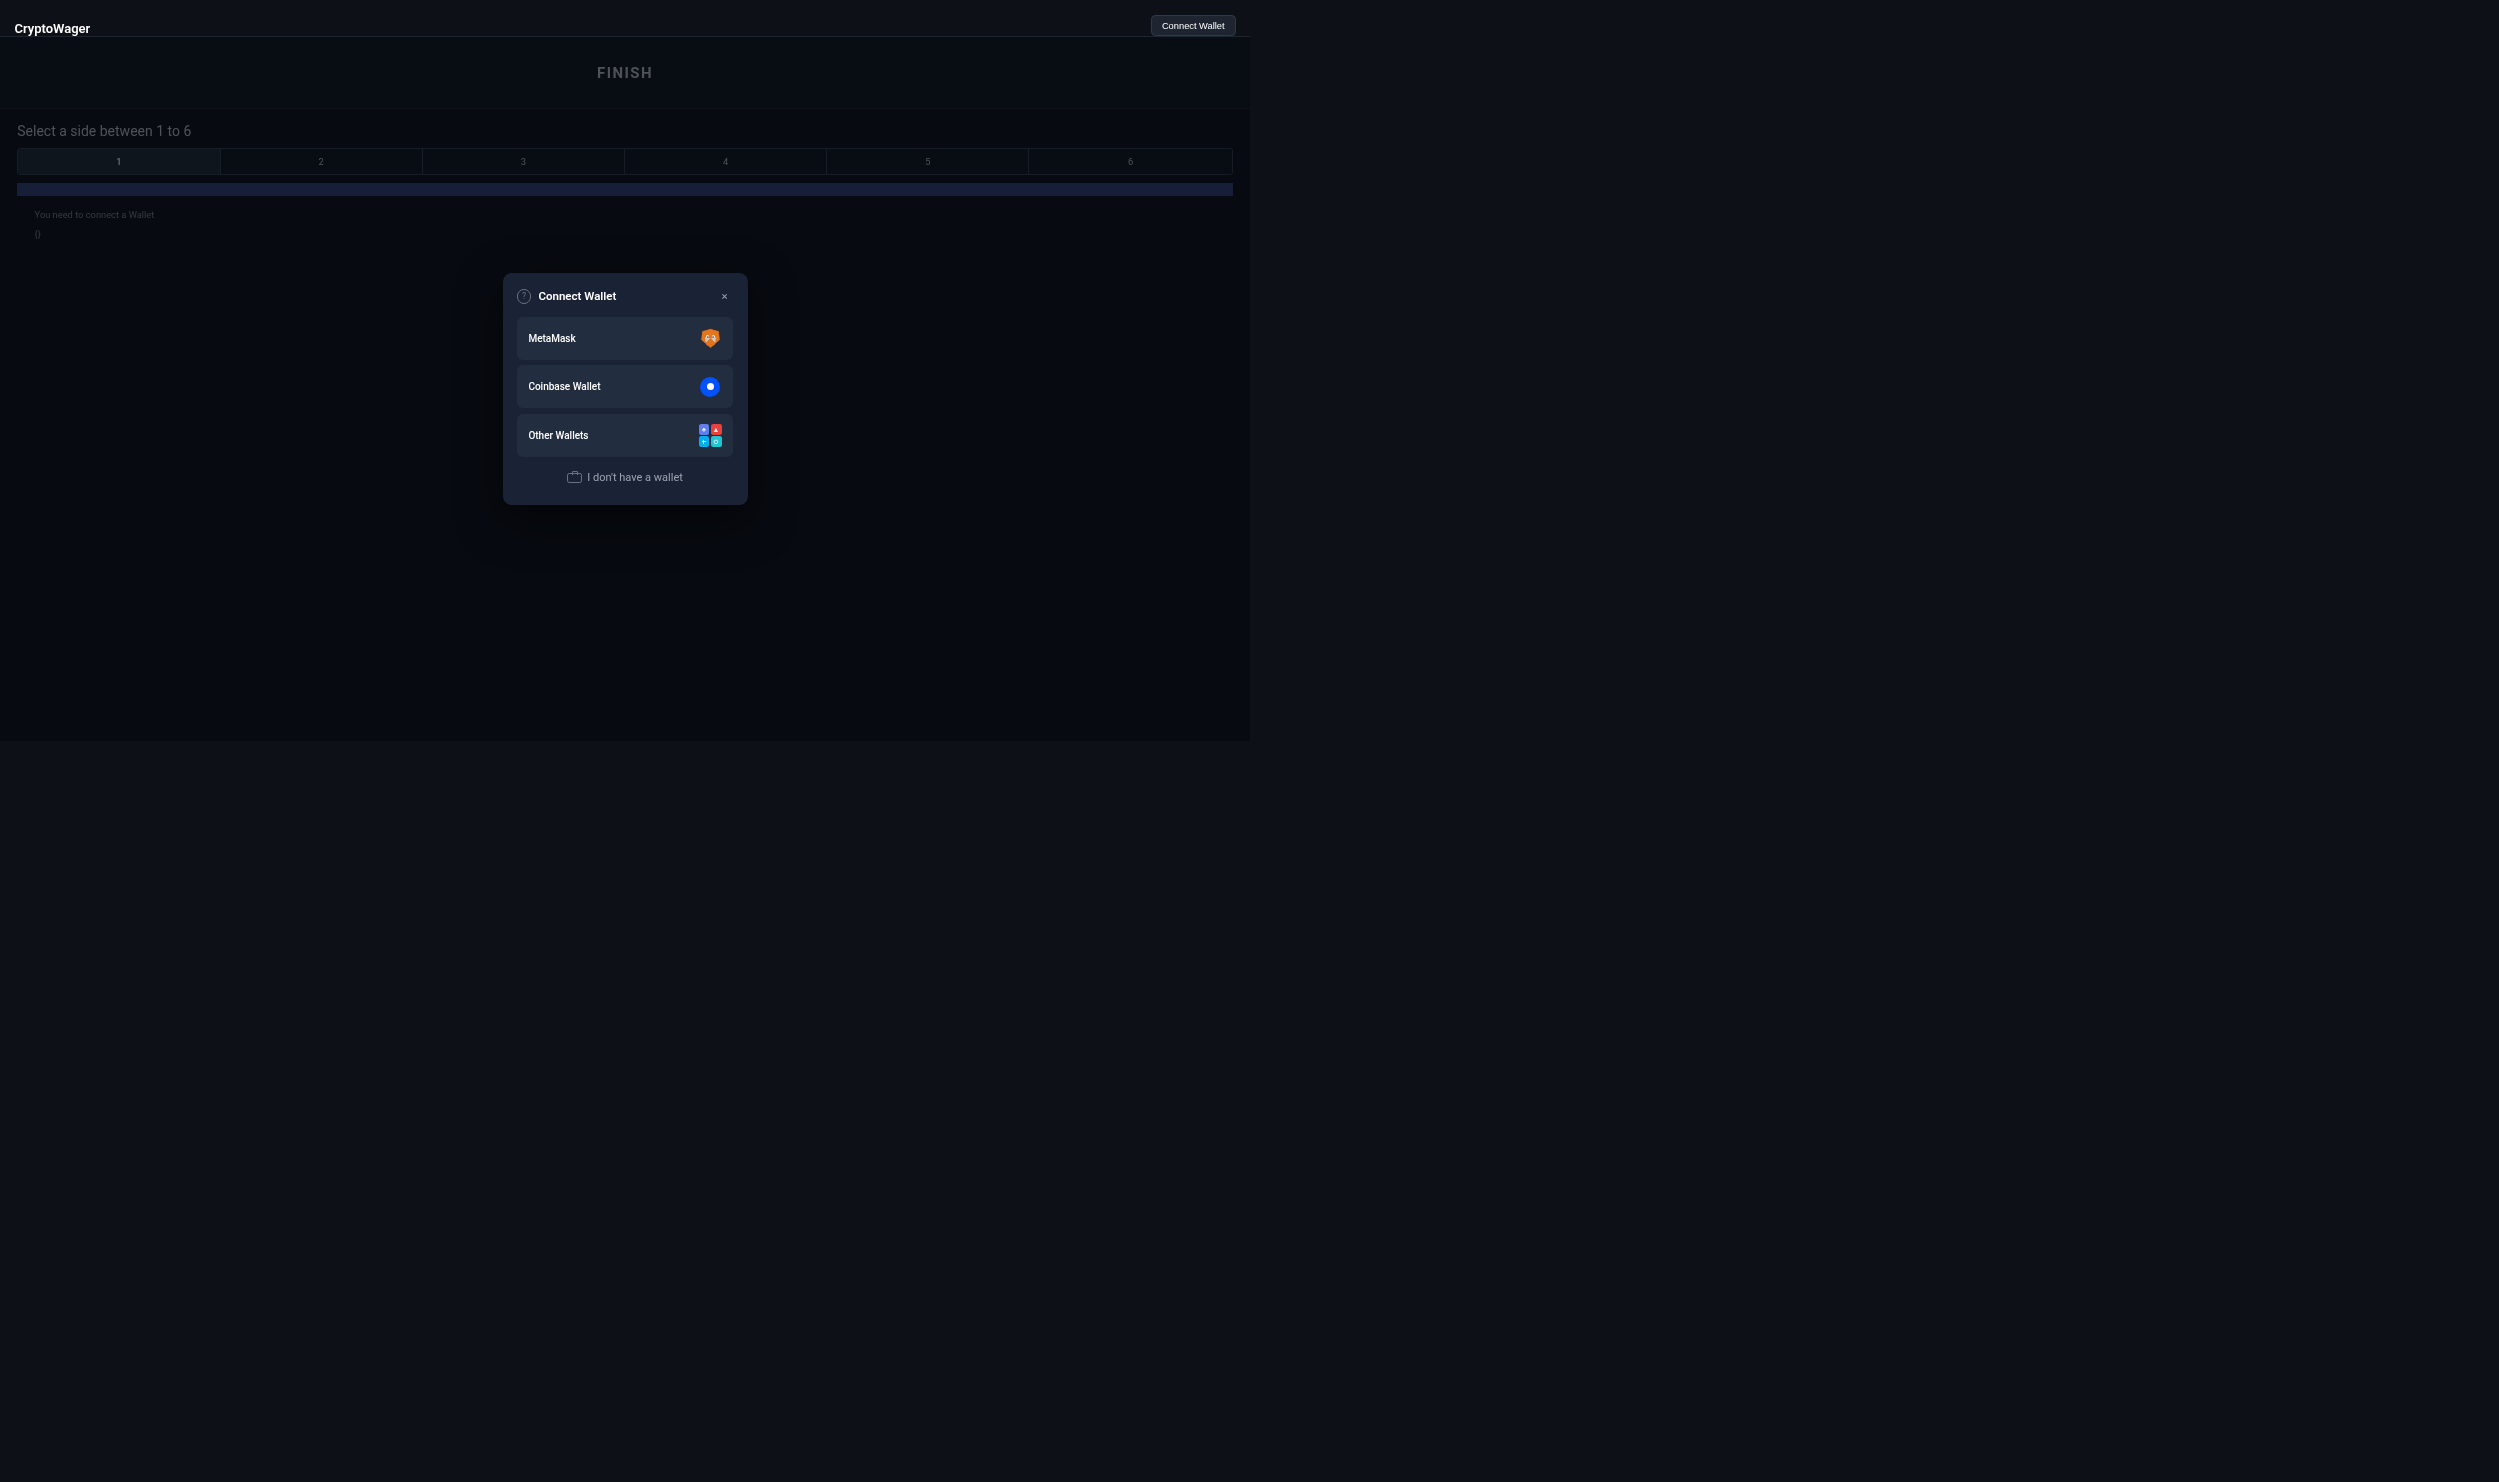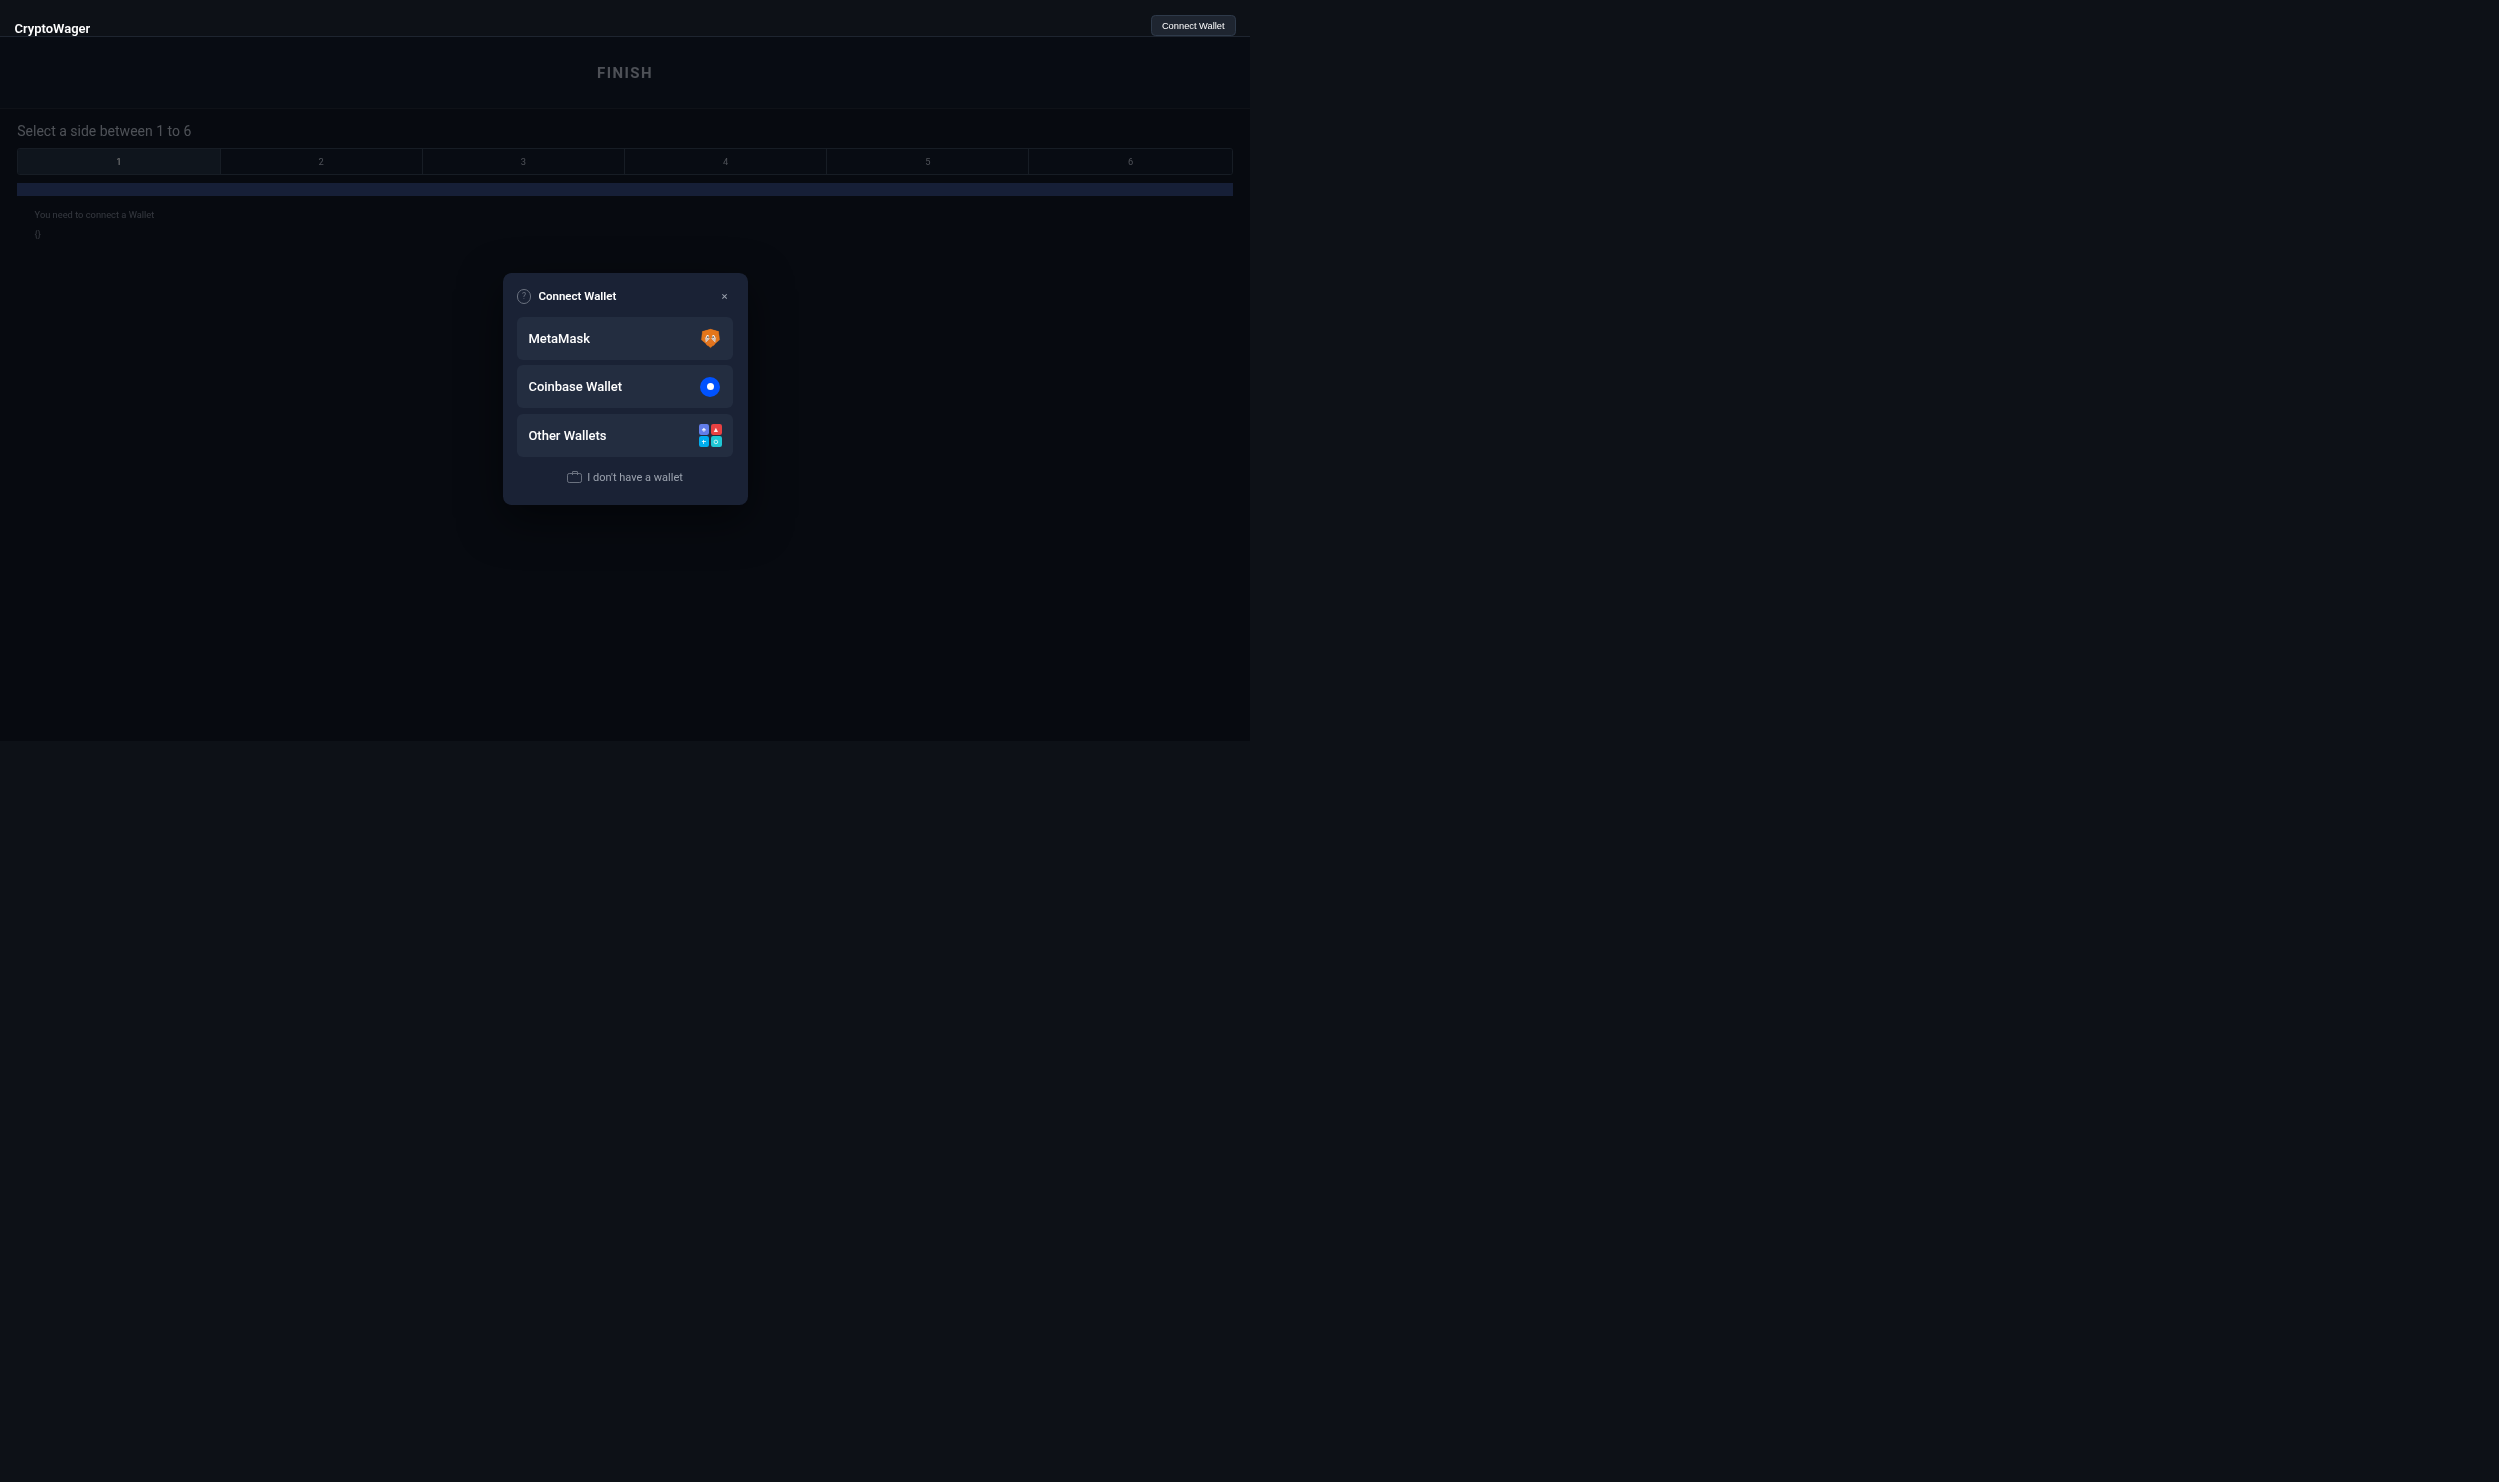--- a/index.html
+++ b/index.html
@@ -199,21 +199,21 @@
       align-items: center;
       justify-content: space-between;
       padding: 10px 11.5px;
       background-color: #232d40;
       border-radius: 5.8px;
       margin-bottom: 5.8px;
       cursor: pointer;
     }
 
     .wallet-name {
-      font-size: 13px;
+      font-size: 10px;
       color: #ffffff;
       font-weight: 500;
     }
 
     .wallet-icon {
       width: 23px;
       height: 23px;
       display: flex;
       align-items: center;
       justify-content: center;

